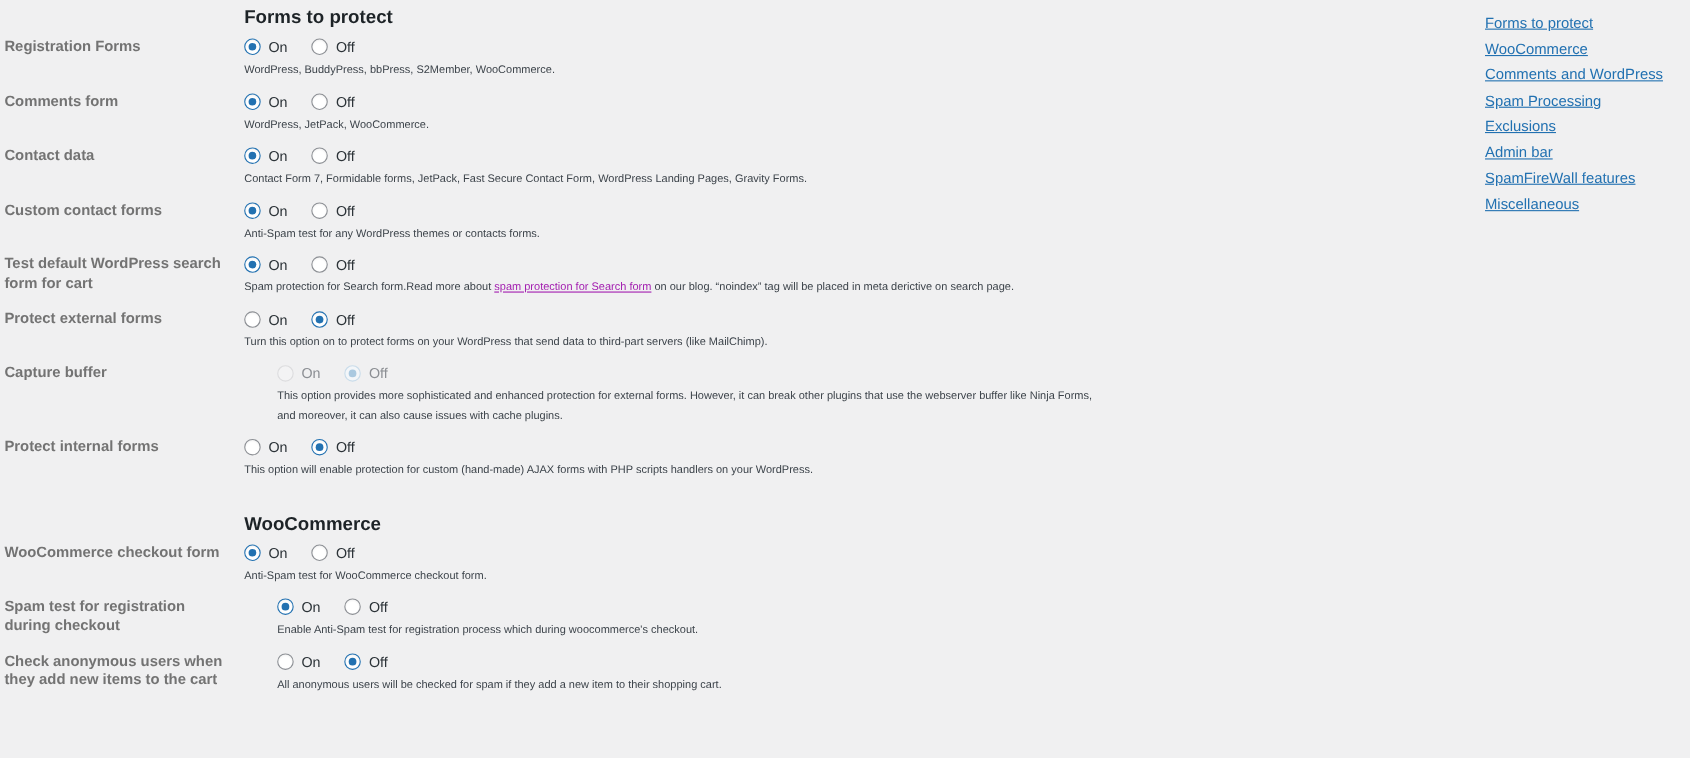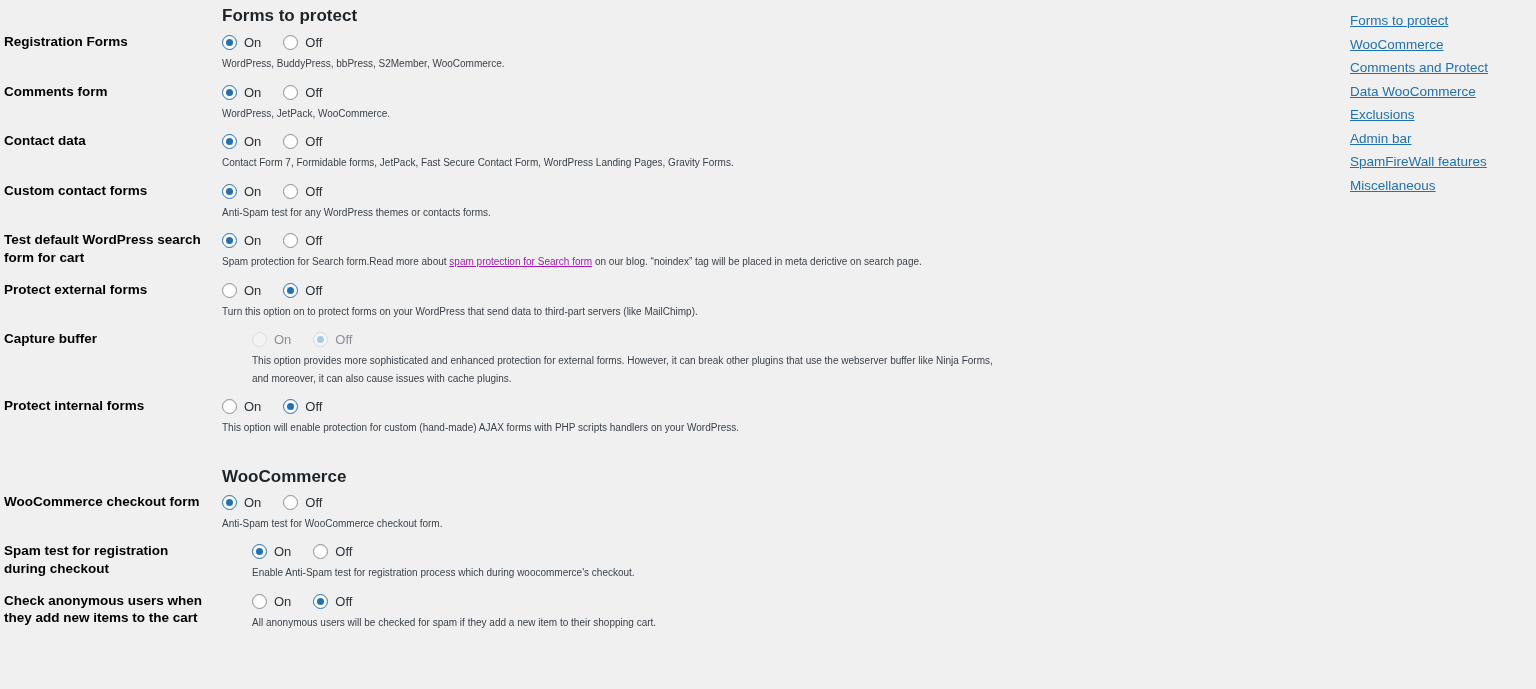--- a/index.html
+++ b/index.html
@@ -42,21 +42,21 @@
     align-items: flex-start;
     width: 100%;
     padding: 0;
   }
   .row-label {
     width: 210px;
     flex: 0 0 210px;
     text-align: left;
     font-size: 13.5px;
     font-weight: bold;
-    color: #000000;
+    color: #737373;
     line-height: 17.5px;
     padding-top: 1px;
     padding-left: 4px;
   }
   .row-label.indent-1 { }
   .row-body {
     flex: 1 1 auto;
     padding-left: 12px;
     padding-bottom: 9px;
   }
@@ -323,21 +323,21 @@
             </label>
           </div>
           <p class="desc">All anonymous users will be checked for spam if they add a new item to their shopping cart.</p>
         </div>
       </div>
     </div>
 
   <nav class="toc">
       <a href="#">Forms to protect</a>
       <a href="#">WooCommerce</a>
-      <a href="#">Comments and Protect</a>
-      <a href="#">Data WooCommerce</a>
+      <a href="#">Comments and WordPress</a>
+      <a href="#">Spam Processing</a>
       <a href="#">Exclusions</a>
       <a href="#">Admin bar</a>
       <a href="#">SpamFireWall features</a>
       <a href="#">Miscellaneous</a>
     </nav>
 
 </div>
 
 </body></html>

